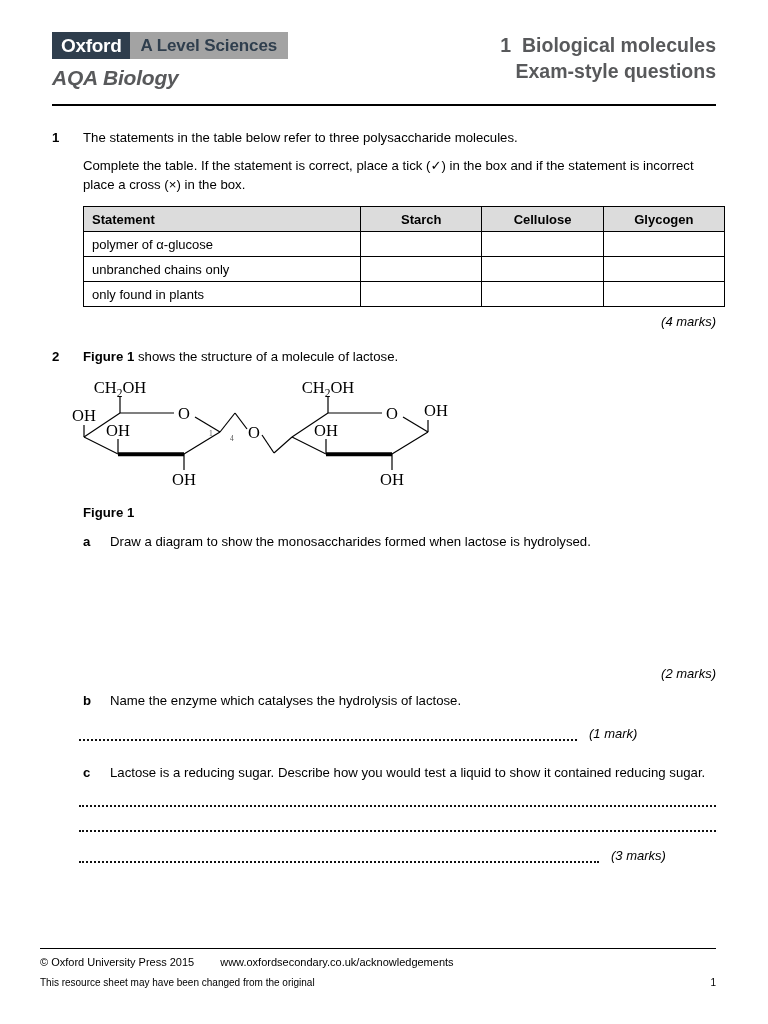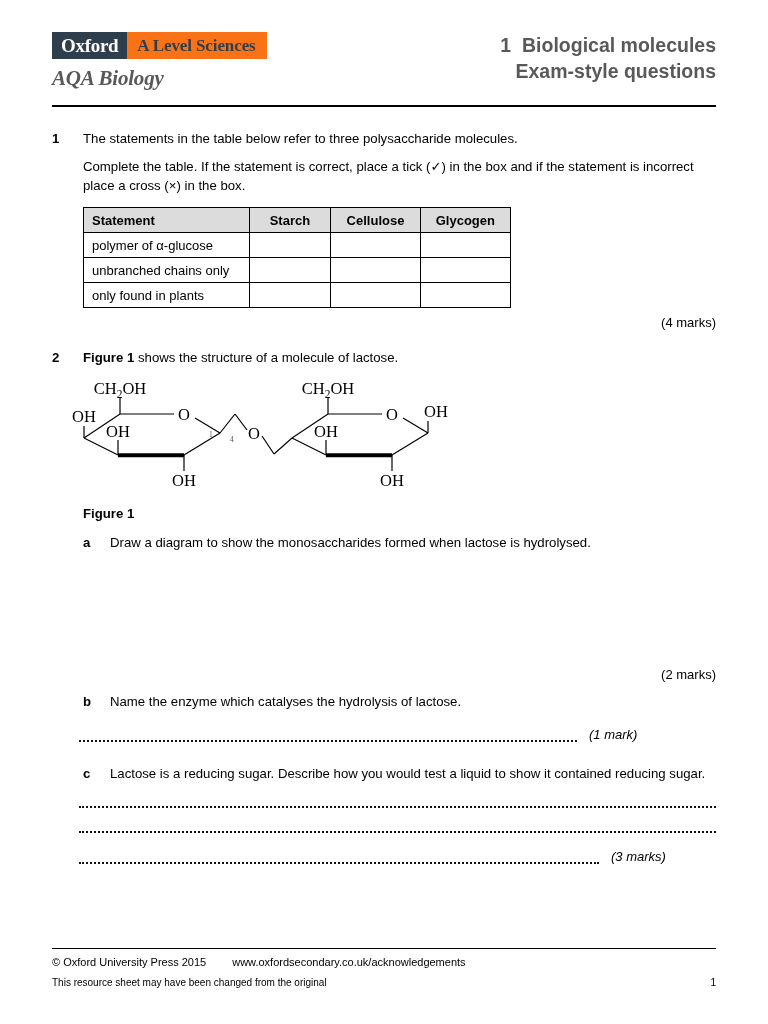--- a/index.html
+++ b/index.html
@@ -9,28 +9,28 @@
     background: #ffffff;
     font-family: "Liberation Sans", sans-serif;
     color: #000000;
     position: relative;
     overflow: hidden;
   }
   .page { position: absolute; inset: 0; padding: 0 52px; }
 
   
   .header { display: flex; justify-content: space-between; align-items: flex-start; padding-top: 26px; }
-  .brand-block { padding-top: 6px; font-family: Liberation Serif, serif; }
+  .brand-block { padding-top: 6px; }
   .logo { display: inline-flex; align-items: stretch; height: 27px; }
   .logo-ox {
     background: #2f3e4d; color: #ffffff; font-weight: bold; font-size: 19px;
     letter-spacing: -0.3px; padding: 2px 9px 2px 9px; display: flex; align-items: center;
   }
   .logo-als {
-    background: #f97316; color: #2f3e4d; font-weight: bold; font-size: 17px;
+    background: #a3a3a3; color: #2f3e4d; font-weight: bold; font-size: 17px;
     padding: 2px 11px 2px 10px; display: flex; align-items: center; letter-spacing: -0.1px;
   }
   .subject {
     font-style: italic; font-weight: bold; font-size: 21px; color: #58595b;
     margin-top: 7px; letter-spacing: -0.2px;
   }
   .header-title { text-align: right; font-weight: bold; font-size: 19.5px; color: #58595b; line-height: 1.35; padding-top: 6px; }
   .header-title .t-line { white-space: pre; }
   .header-rule { border-bottom: 2.2px solid #000; margin-top: 14px; }
 
@@ -41,29 +41,29 @@
   .sub { display: flex; font-size: 13.2px; line-height: 1.45; }
   .sub-letter { width: 27px; flex: 0 0 27px; font-weight: bold; }
   .sub-body { flex: 1; }
   .b { font-weight: bold; }
 
   .q1 { margin-top: 22px; }
   .q1 .line2 { margin-top: 9px; }
 
   
   .tbl-wrap { margin: 12px 0 0 31px; }
-  table.stat { border-collapse: collapse; width: 428px; }
+  table.stat { border-collapse: collapse; width: 642px; }
   table.stat th, table.stat td { border: 1.4px solid #000; height: 25px; padding: 0 8px; font-size: 13px; text-align: left; }
   table.stat thead th { background: #dcdcdc; font-weight: bold; }
   table.stat thead th.c { text-align: center; }
   table.stat td.cell { width: 102px; }
   table.stat th.col { width: 102px; }
   table.stat th.st { width: 233px; }
 
-  .marks { text-align: right; font-size: 13px; margin-top: 7px; }
+  .marks { text-align: right; font-style: italic; font-size: 13px; margin-top: 7px; }
   .marks-inline { font-style: italic; font-size: 13px; white-space: nowrap; text-align: center; }
 
   .q2 { margin-top: 18px; }
 
   
   .figure { margin: 8px 0 0 18px; }
   .fig-cap { font-weight: bold; font-size: 13.2px; margin: 4px 0 0 31px; }
 
   .q2a { margin-top: 12px; margin-left: 31px; }
   .answer-gap { height: 108px; }
@@ -75,21 +75,21 @@
   .dots {
     flex: 1 1 auto;
     border-bottom: 2.1px dotted #111;
     height: 9px;
   }
   .dots.short { flex: 0 0 520px; }
   .dots.shorter { flex: 0 0 498px; }
   .dotrow .marks-inline { margin-left: 12px; padding-bottom: 0px; }
 
   
-  .footer { position: absolute; left: 52px; right: 52px; bottom: 36px; }
+  .footer { position: absolute; left: 40px; right: 52px; bottom: 36px; }
   .footer-rule { border-bottom: 1.6px solid #000; }
   .footer-l1 { display: flex; font-size: 11px; margin-top: 7px; }
   .footer-l1 .copy { margin-right: 26px; }
   .footer-l2 { display: flex; justify-content: space-between; font-size: 10px; margin-top: 9px; }
 </style>
 </head>
 <body>
 
 <div class="page">
 

